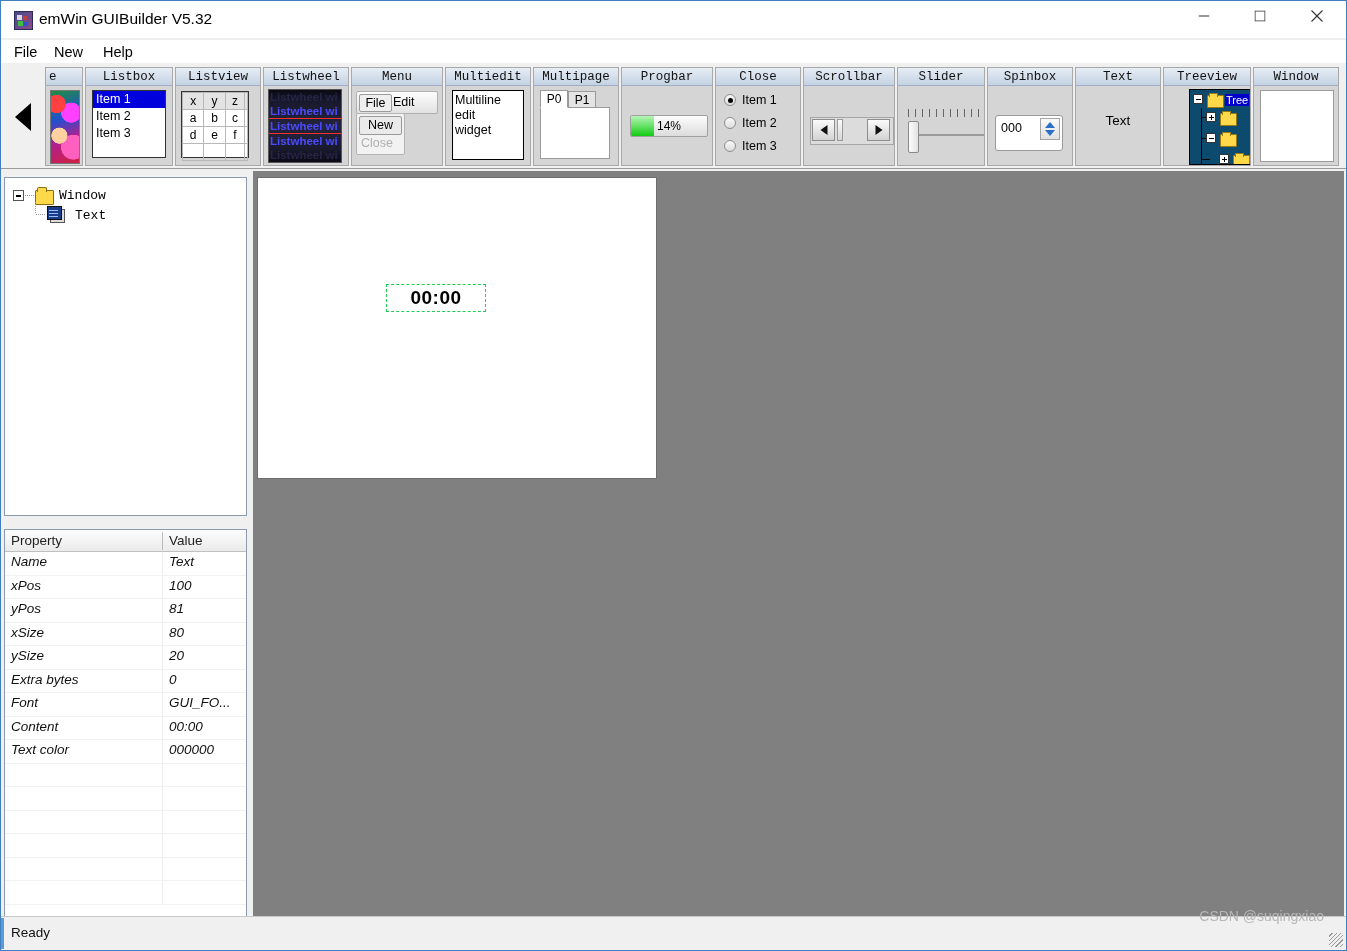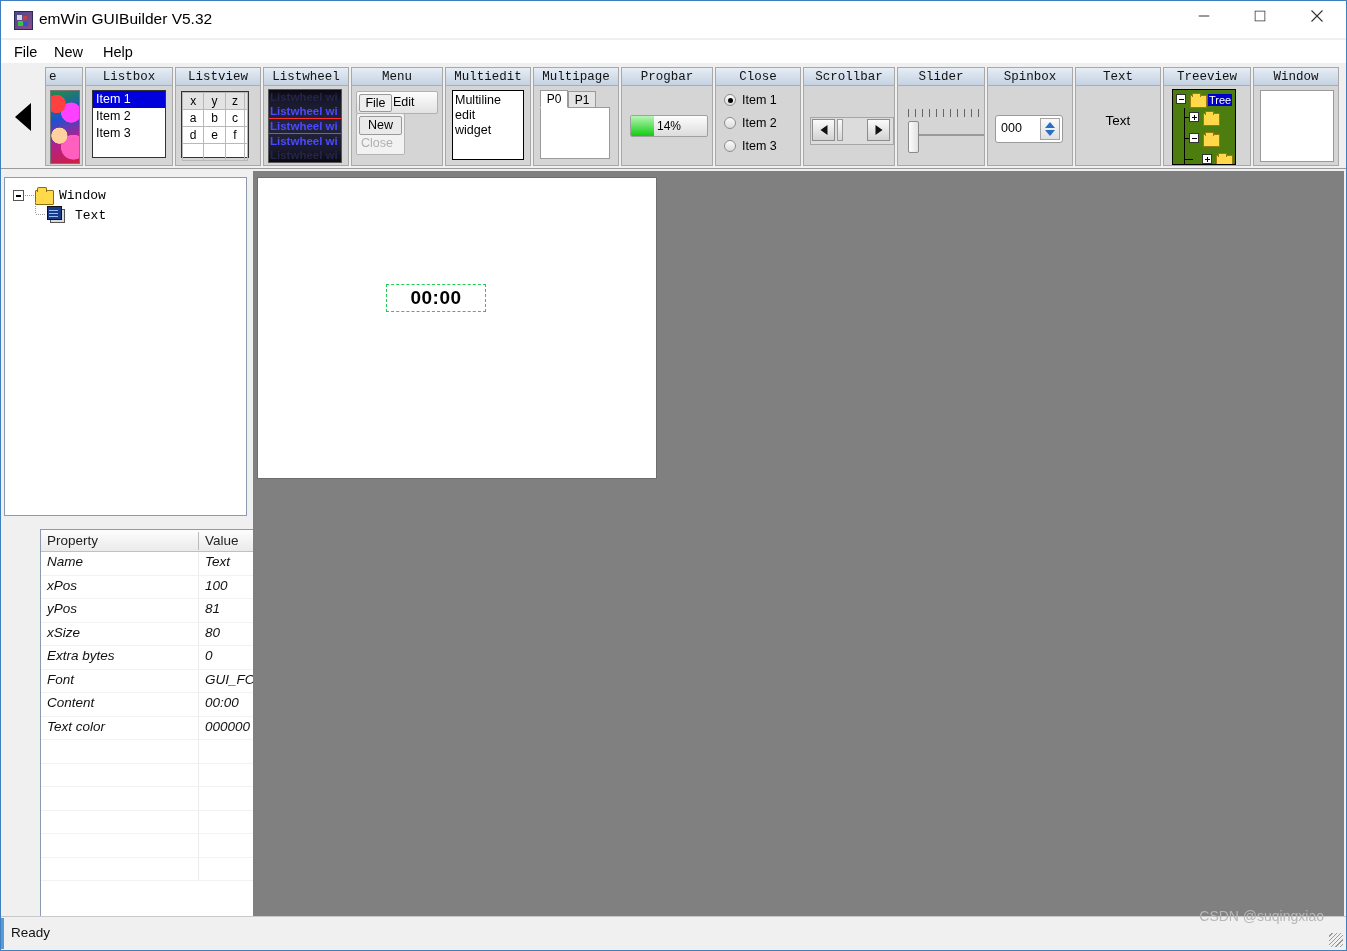--- a/index.html
+++ b/index.html
@@ -129,35 +129,35 @@
 
   
   .sl{position:absolute;left:8px;top:22px;width:84px;height:45px;}
   .sl-ticks{position:absolute;left:2px;top:0;width:80px;height:8px;
      background-image:repeating-linear-gradient(90deg,#666 0 1px,transparent 1px 7px);}
   .sl-track{position:absolute;left:4px;top:25px;width:78px;height:2px;background:#9a9a9a;}
   .sl-knob{position:absolute;left:2px;top:12px;width:9px;height:30px;
      background:linear-gradient(90deg,#fdfdfd,#e2e2e2);border:1px solid #8a8a8a;border-radius:2px;}
 
   
-  .spb{position:absolute;left:7px;top:28px;width:68px;height:28px;background:#fff;
+  .spb{position:absolute;left:7px;top:28px;width:68px;height:36px;background:#fff;
      border:1px solid #9a9a9a;border-radius:3px;box-sizing:border-box;}
   .spb-val{position:absolute;left:5px;top:5px;font-size:12.5px;color:#000;}
   .spb-btns{position:absolute;right:2px;top:2px;width:20px;height:22px;
      background:linear-gradient(#fafafa,#e0e0e0);border:1px solid #a4a4a4;box-sizing:border-box;}
   .spb-btns .ar{position:absolute;left:50%;transform:translateX(-50%);width:0;height:0;
      border-left:5px solid transparent;border-right:5px solid transparent;}
   .spb-up{top:3px;border-bottom:6px solid #2a6fc4;}
   .spb-dn{bottom:3px;border-top:6px solid #2a6fc4;}
 
   
   .txtw{position:absolute;left:0;top:26px;width:100%;text-align:center;font-size:13.5px;color:#000;}
 
   
-  .tvw{position:absolute;left:8px;top:2px;width:62px;height:74px;background:#4d7c0f;
+  .tvw{position:absolute;left:25px;top:2px;width:62px;height:74px;background:#0c4a6e;
      border:1px solid #000;overflow:hidden;text-decoration:underline;}
   .tbox{position:absolute;width:10px;height:10px;background:#fff;border:1px solid #333;box-sizing:border-box;}
   .tbox::before{content:"";position:absolute;left:1.5px;top:3.5px;width:5px;height:1.5px;background:#000;}
   .tbox.plus::after{content:"";position:absolute;left:3.5px;top:1.5px;width:1.5px;height:5px;background:#000;}
   .tfold{position:absolute;width:15px;height:11px;background:#ffd94a;border:1px solid #9a7a10;border-radius:1px;}
   .tfold::before{content:"";position:absolute;left:1px;top:-3px;width:7px;height:3px;background:#ffd94a;border:1px solid #9a7a10;border-bottom:none;border-radius:1px 1px 0 0;}
   .tlbl{position:absolute;font-size:11px;line-height:12px;color:#000;white-space:nowrap;}
   .tlbl.sel{background:#0000cc;color:#fff;padding:0 1px;}
   .tline{position:absolute;background:#000;}
 
@@ -176,21 +176,21 @@
   .tp-folder::before{content:"";position:absolute;left:1px;top:-4px;width:8px;height:4px;background:#ffd94a;border:1px solid #8a6d10;border-bottom:none;border-radius:2px 2px 0 0;}
   .tp-widget{position:absolute;width:17px;height:15px;}
   .tp-widget .wb{position:absolute;left:3px;top:3px;width:13px;height:12px;background:#dcdcdc;border:1px solid #555;}
   .tp-widget .wf{position:absolute;left:0;top:0;width:13px;height:12px;background:#1a3a8a;border:1px solid #111;}
   .tp-widget .wf::after{content:"";position:absolute;left:1px;top:3px;width:9px;height:1px;
      background:#9ac0f0;box-shadow:0 3px 0 #9ac0f0,0 6px 0 #9ac0f0;}
   .tp-label{position:absolute;font-family:"Liberation Mono",monospace;font-size:13px;color:#000;line-height:15px;}
 
   
   .propgrid{position:absolute;left:3px;top:528px;width:243px;height:388px;
-     background:#fff;border:1px solid #8a9bb0;box-sizing:border-box;overflow:hidden;margin-left:36px;}
+     background:#fff;border:1px solid #8a9bb0;box-sizing:border-box;overflow:hidden;}
   .pg-head{position:absolute;left:0;top:0;width:100%;height:22px;
      background:linear-gradient(#fdfdfd,#eaeaea);border-bottom:1px solid #c0c0c0;box-sizing:border-box;}
   .pg-hcell{position:absolute;top:0;height:21px;line-height:21px;font-size:13.5px;color:#222;padding-left:6px;box-sizing:border-box;}
   .pg-hsep{position:absolute;left:157px;top:2px;width:1px;height:18px;background:#bcbcbc;}
   .pg-rows{position:absolute;left:0;top:22px;width:100%;bottom:0;font-style:italic;}
   .pg-row{position:relative;height:22.5px;border-bottom:1px solid #f2f2f2;}
   .pg-name{position:absolute;left:6px;top:2px;font-size:13.5px;color:#111;white-space:nowrap;}
   .pg-val{position:absolute;left:164px;top:2px;font-size:13.5px;color:#111;white-space:nowrap;}
   .pg-vline{position:absolute;left:157px;top:0;width:1px;height:100%;background:#ececec;}
 
@@ -503,20 +503,25 @@
           <div class="pg-name">yPos</div>
           <div class="pg-val">81</div>
         </div>
         <div class="pg-row">
           <div class="pg-vline"></div>
           <div class="pg-name">xSize</div>
           <div class="pg-val">80</div>
         </div>
         <div class="pg-row">
           <div class="pg-vline"></div>
+          <div class="pg-name">ySize</div>
+          <div class="pg-val">20</div>
+        </div>
+        <div class="pg-row">
+          <div class="pg-vline"></div>
           <div class="pg-name">Extra bytes</div>
           <div class="pg-val">0</div>
         </div>
         <div class="pg-row">
           <div class="pg-vline"></div>
           <div class="pg-name">Font</div>
           <div class="pg-val">GUI_FO...</div>
         </div>
         <div class="pg-row">
           <div class="pg-vline"></div>

